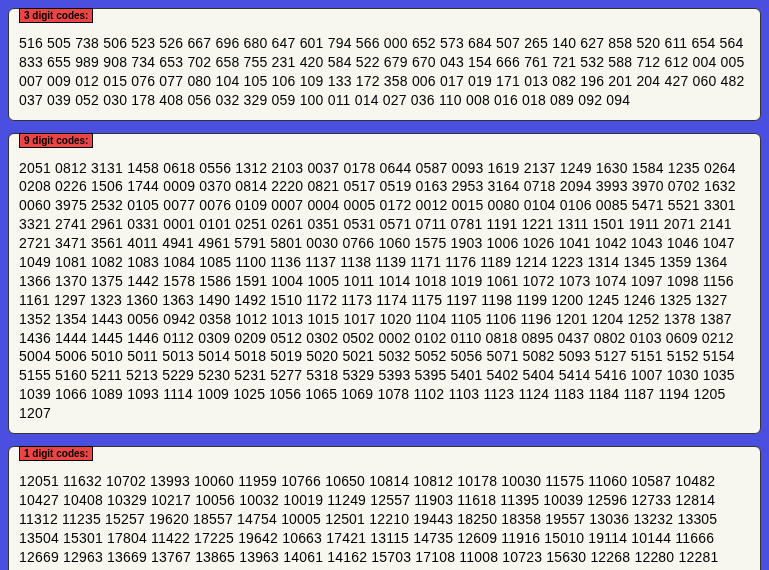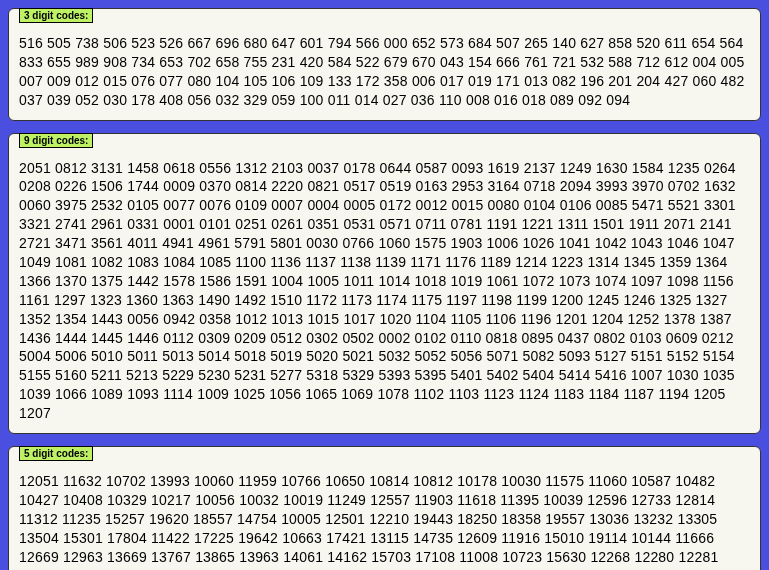--- a/index.html
+++ b/index.html
@@ -18,21 +18,21 @@
     margin-bottom: 12px;
     padding: 0 10px 10px 10px;
     box-sizing: border-box;
   }
   .panel-header {
     margin: 0;
     padding-top: 0;
   }
   .label {
     display: inline-block;
-    background: #bef264;
+    background: #ef4444;
     border: 1px solid #000;
     font-weight: bold;
     font-size: 10px;
     padding: 1px 4px;
     position: relative;
     top: -1px;
   }
   .codes {
     font-family: Verdana, Geneva, sans-serif;
     font-size: 14px;
@@ -57,16 +57,16 @@
 
 <div class="panel">
   <div class="panel-header">
     <span class="label">9 digit codes:</span>
   </div>
   <div class="codes"><span class="code">2051</span>  <span class="code">0812</span>  <span class="code">3131</span>  <span class="code">1458</span>  <span class="code">0618</span>  <span class="code">0556</span>  <span class="code">1312</span>  <span class="code">2103</span>  <span class="code">0037</span>  <span class="code">0178</span>  <span class="code">0644</span>  <span class="code">0587</span>  <span class="code">0093</span>  <span class="code">1619</span>  <span class="code">2137</span>  <span class="code">1249</span>  <span class="code">1630</span>  <span class="code">1584</span>  <span class="code">1235</span>  <span class="code">0264</span>  <span class="code">0208</span>  <span class="code">0226</span>  <span class="code">1506</span>  <span class="code">1744</span>  <span class="code">0009</span>  <span class="code">0370</span>  <span class="code">0814</span>  <span class="code">2220</span>  <span class="code">0821</span>  <span class="code">0517</span>  <span class="code">0519</span>  <span class="code">0163</span>  <span class="code">2953</span>  <span class="code">3164</span>  <span class="code">0718</span>  <span class="code">2094</span>  <span class="code">3993</span>  <span class="code">3970</span>  <span class="code">0702</span>  <span class="code">1632</span>  <span class="code">0060</span>  <span class="code">3975</span>  <span class="code">2532</span>  <span class="code">0105</span>  <span class="code">0077</span>  <span class="code">0076</span>  <span class="code">0109</span>  <span class="code">0007</span>  <span class="code">0004</span>  <span class="code">0005</span>  <span class="code">0172</span>  <span class="code">0012</span>  <span class="code">0015</span>  <span class="code">0080</span>  <span class="code">0104</span>  <span class="code">0106</span>  <span class="code">0085</span>  <span class="code">5471</span>  <span class="code">5521</span>  <span class="code">3301</span>  <span class="code">3321</span>  <span class="code">2741</span>  <span class="code">2961</span>  <span class="code">0331</span>  <span class="code">0001</span>  <span class="code">0101</span>  <span class="code">0251</span>  <span class="code">0261</span>  <span class="code">0351</span>  <span class="code">0531</span>  <span class="code">0571</span>  <span class="code">0711</span>  <span class="code">0781</span>  <span class="code">1191</span>  <span class="code">1221</span>  <span class="code">1311</span>  <span class="code">1501</span>  <span class="code">1911</span>  <span class="code">2071</span>  <span class="code">2141</span>  <span class="code">2721</span>  <span class="code">3471</span>  <span class="code">3561</span>  <span class="code">4011</span>  <span class="code">4941</span>  <span class="code">4961</span>  <span class="code">5791</span>  <span class="code">5801</span>  <span class="code">0030</span>  <span class="code">0766</span>  <span class="code">1060</span>  <span class="code">1575</span>  <span class="code">1903</span>  <span class="code">1006</span>  <span class="code">1026</span>  <span class="code">1041</span>  <span class="code">1042</span>  <span class="code">1043</span>  <span class="code">1046</span>  <span class="code">1047</span>  <span class="code">1049</span>  <span class="code">1081</span>  <span class="code">1082</span>  <span class="code">1083</span>  <span class="code">1084</span>  <span class="code">1085</span>  <span class="code">1100</span>  <span class="code">1136</span>  <span class="code">1137</span>  <span class="code">1138</span>  <span class="code">1139</span>  <span class="code">1171</span>  <span class="code">1176</span>  <span class="code">1189</span>  <span class="code">1214</span>  <span class="code">1223</span>  <span class="code">1314</span>  <span class="code">1345</span>  <span class="code">1359</span>  <span class="code">1364</span>  <span class="code">1366</span>  <span class="code">1370</span>  <span class="code">1375</span>  <span class="code">1442</span>  <span class="code">1578</span>  <span class="code">1586</span>  <span class="code">1591</span>  <span class="code">1004</span>  <span class="code">1005</span>  <span class="code">1011</span>  <span class="code">1014</span>  <span class="code">1018</span>  <span class="code">1019</span>  <span class="code">1061</span>  <span class="code">1072</span>  <span class="code">1073</span>  <span class="code">1074</span>  <span class="code">1097</span>  <span class="code">1098</span>  <span class="code">1156</span>  <span class="code">1161</span>  <span class="code">1297</span>  <span class="code">1323</span>  <span class="code">1360</span>  <span class="code">1363</span>  <span class="code">1490</span>  <span class="code">1492</span>  <span class="code">1510</span>  <span class="code">1172</span>  <span class="code">1173</span>  <span class="code">1174</span>  <span class="code">1175</span>  <span class="code">1197</span>  <span class="code">1198</span>  <span class="code">1199</span>  <span class="code">1200</span>  <span class="code">1245</span>  <span class="code">1246</span>  <span class="code">1325</span>  <span class="code">1327</span>  <span class="code">1352</span>  <span class="code">1354</span>  <span class="code">1443</span>  <span class="code">0056</span>  <span class="code">0942</span>  <span class="code">0358</span>  <span class="code">1012</span>  <span class="code">1013</span>  <span class="code">1015</span>  <span class="code">1017</span>  <span class="code">1020</span>  <span class="code">1104</span>  <span class="code">1105</span>  <span class="code">1106</span>  <span class="code">1196</span>  <span class="code">1201</span>  <span class="code">1204</span>  <span class="code">1252</span>  <span class="code">1378</span>  <span class="code">1387</span>  <span class="code">1436</span>  <span class="code">1444</span>  <span class="code">1445</span>  <span class="code">1446</span>  <span class="code">0112</span>  <span class="code">0309</span>  <span class="code">0209</span>  <span class="code">0512</span>  <span class="code">0302</span>  <span class="code">0502</span>  <span class="code">0002</span>  <span class="code">0102</span>  <span class="code">0110</span>  <span class="code">0818</span>  <span class="code">0895</span>  <span class="code">0437</span>  <span class="code">0802</span>  <span class="code">0103</span>  <span class="code">0609</span>  <span class="code">0212</span>  <span class="code">5004</span>  <span class="code">5006</span>  <span class="code">5010</span>  <span class="code">5011</span>  <span class="code">5013</span>  <span class="code">5014</span>  <span class="code">5018</span>  <span class="code">5019</span>  <span class="code">5020</span>  <span class="code">5021</span>  <span class="code">5032</span>  <span class="code">5052</span>  <span class="code">5056</span>  <span class="code">5071</span>  <span class="code">5082</span>  <span class="code">5093</span>  <span class="code">5127</span>  <span class="code">5151</span>  <span class="code">5152</span>  <span class="code">5154</span>  <span class="code">5155</span>  <span class="code">5160</span>  <span class="code">5211</span>  <span class="code">5213</span>  <span class="code">5229</span>  <span class="code">5230</span>  <span class="code">5231</span>  <span class="code">5277</span>  <span class="code">5318</span>  <span class="code">5329</span>  <span class="code">5393</span>  <span class="code">5395</span>  <span class="code">5401</span>  <span class="code">5402</span>  <span class="code">5404</span>  <span class="code">5414</span>  <span class="code">5416</span>  <span class="code">1007</span>  <span class="code">1030</span>  <span class="code">1035</span>  <span class="code">1039</span>  <span class="code">1066</span>  <span class="code">1089</span>  <span class="code">1093</span>  <span class="code">1114</span>  <span class="code">1009</span>  <span class="code">1025</span>  <span class="code">1056</span>  <span class="code">1065</span>  <span class="code">1069</span>  <span class="code">1078</span>  <span class="code">1102</span>  <span class="code">1103</span>  <span class="code">1123</span>  <span class="code">1124</span>  <span class="code">1183</span>  <span class="code">1184</span>  <span class="code">1187</span>  <span class="code">1194</span>  <span class="code">1205</span>  <span class="code">1207</span></div>
 </div>
 
 <div class="panel">
   <div class="panel-header">
-    <span class="label">5 digit codes:</span>
+    <span class="label">1 digit codes:</span>
   </div>
   <div class="codes"><span class="code">12051</span>  <span class="code">11632</span>  <span class="code">10702</span>  <span class="code">13993</span>  <span class="code">10060</span>  <span class="code">11959</span>  <span class="code">10766</span>  <span class="code">10650</span>  <span class="code">10814</span>  <span class="code">10812</span>  <span class="code">10178</span>  <span class="code">10030</span>  <span class="code">11575</span>  <span class="code">11060</span>  <span class="code">10587</span>  <span class="code">10482</span>  <span class="code">10427</span>  <span class="code">10408</span>  <span class="code">10329</span>  <span class="code">10217</span>  <span class="code">10056</span>  <span class="code">10032</span>  <span class="code">10019</span>  <span class="code">11249</span>  <span class="code">12557</span>  <span class="code">11903</span>  <span class="code">11618</span>  <span class="code">11395</span>  <span class="code">10039</span>  <span class="code">12596</span>  <span class="code">12733</span>  <span class="code">12814</span>  <span class="code">11312</span>  <span class="code">11235</span>  <span class="code">15257</span>  <span class="code">19620</span>  <span class="code">18557</span>  <span class="code">14754</span>  <span class="code">10005</span>  <span class="code">12501</span>  <span class="code">12210</span>  <span class="code">19443</span>  <span class="code">18250</span>  <span class="code">18358</span>  <span class="code">19557</span>  <span class="code">13036</span>  <span class="code">13232</span>  <span class="code">13305</span>  <span class="code">13504</span>  <span class="code">15301</span>  <span class="code">17804</span>  <span class="code">11422</span>  <span class="code">17225</span>  <span class="code">19642</span>  <span class="code">10663</span>  <span class="code">17421</span>  <span class="code">13115</span>  <span class="code">14735</span>  <span class="code">12609</span>  <span class="code">11916</span>  <span class="code">15010</span>  <span class="code">19114</span>  <span class="code">10144</span>  <span class="code">11666</span>  <span class="code">12669</span>  <span class="code">12963</span>  <span class="code">13669</span>  <span class="code">13767</span>  <span class="code">13865</span>  <span class="code">13963</span>  <span class="code">14061</span>  <span class="code">14162</span>  <span class="code">15703</span>  <span class="code">17108</span>  <span class="code">11008</span>  <span class="code">10723</span>  <span class="code">15630</span>  <span class="code">12268</span>  <span class="code">12280</span>  <span class="code">12281</span>  <span class="code">12284</span></div>
 </div>
 
 </body></html>

